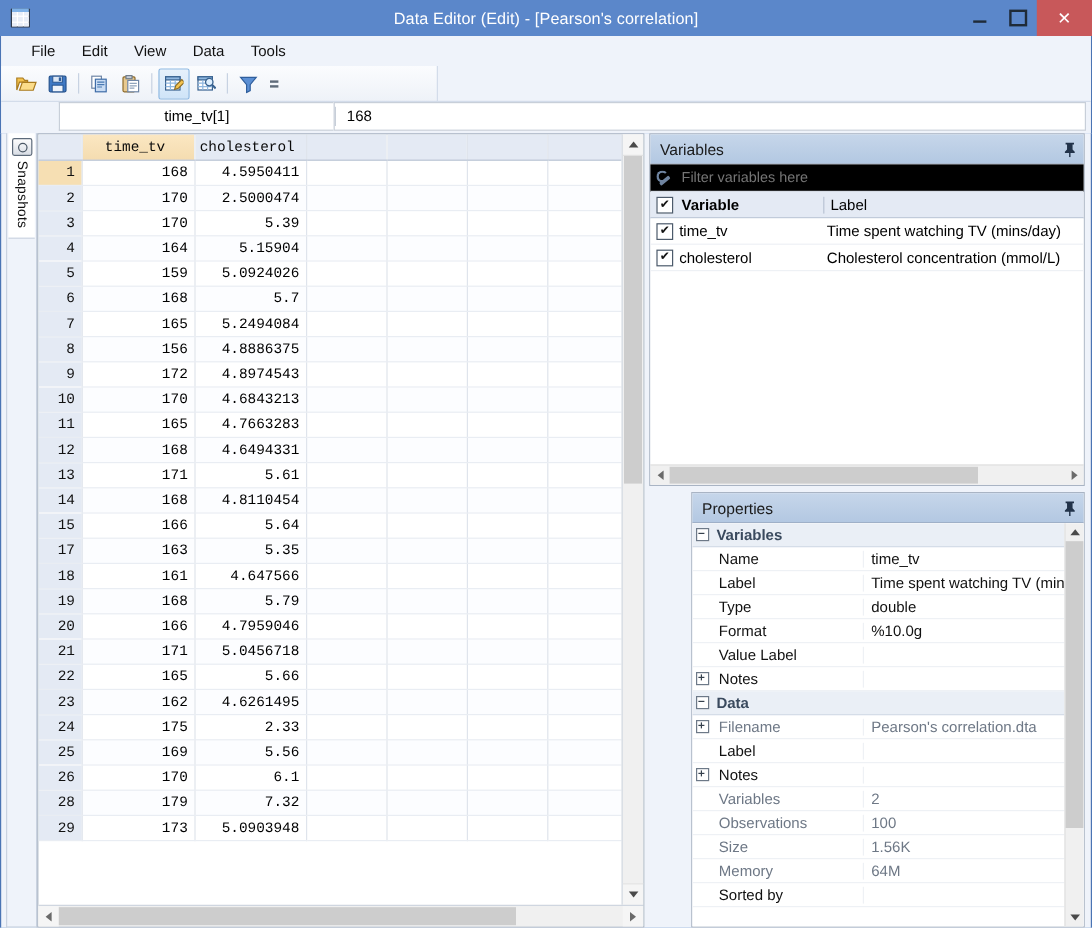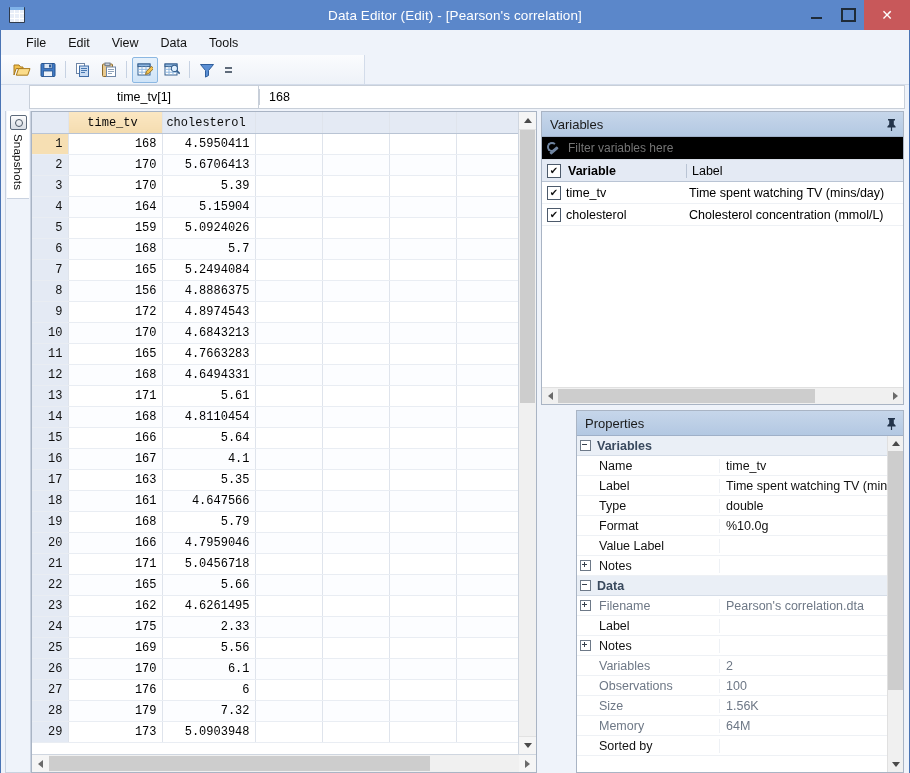--- a/index.html
+++ b/index.html
@@ -122,20 +122,21 @@
   .cellbar {
     height: 24px; display: flex; align-items: stretch;
     background: #eff3fa;
     padding: 0 4px 2px 28px;
   }
   .cellref {
     width: 228px; background: #fff; border: 1px solid #c8cfd9;
     border-right: none;
     display: flex; align-items: center; justify-content: center;
     font-size: 12.5px;
+    margin-left: 20px;
   }
   .cellval {
     flex: 1; background: #fff; border: 1px solid #c8cfd9;
     display: flex; align-items: center;
     padding-left: 10px; font-size: 12.5px;
     position: relative;
   }
   .cellval::before{
     content:""; position:absolute; left:0; top:3px; bottom:3px; width:1px; background:#c8cfd9;
   }
@@ -574,21 +575,21 @@
                   <td class="val cellsel">168</td>
                   <td class="val">4.5950411</td>
                   <td class="val"></td>
                   <td class="val"></td>
                   <td class="val"></td>
                   <td class="val"></td>
                 </tr>
                 <tr>
                   <td class="rownum">2</td>
                   <td class="val">170</td>
-                  <td class="val">5.6706413</td>
+                  <td class="val">2.5000474</td>
                   <td class="val"></td>
                   <td class="val"></td>
                   <td class="val"></td>
                   <td class="val"></td>
                 </tr>
                 <tr>
                   <td class="rownum">3</td>
                   <td class="val">170</td>
                   <td class="val">5.39</td>
                   <td class="val"></td>
@@ -698,29 +699,20 @@
                 <tr>
                   <td class="rownum">15</td>
                   <td class="val">166</td>
                   <td class="val">5.64</td>
                   <td class="val"></td>
                   <td class="val"></td>
                   <td class="val"></td>
                   <td class="val"></td>
                 </tr>
                 <tr>
-                  <td class="rownum">16</td>
-                  <td class="val">167</td>
-                  <td class="val">4.1</td>
-                  <td class="val"></td>
-                  <td class="val"></td>
-                  <td class="val"></td>
-                  <td class="val"></td>
-                </tr>
-                <tr>
                   <td class="rownum">17</td>
                   <td class="val">163</td>
                   <td class="val">5.35</td>
                   <td class="val"></td>
                   <td class="val"></td>
                   <td class="val"></td>
                   <td class="val"></td>
                 </tr>
                 <tr>
                   <td class="rownum">18</td>
@@ -791,29 +783,20 @@
                   <td class="val">5.56</td>
                   <td class="val"></td>
                   <td class="val"></td>
                   <td class="val"></td>
                   <td class="val"></td>
                 </tr>
                 <tr>
                   <td class="rownum">26</td>
                   <td class="val">170</td>
                   <td class="val">6.1</td>
-                  <td class="val"></td>
-                  <td class="val"></td>
-                  <td class="val"></td>
-                  <td class="val"></td>
-                </tr>
-                <tr>
-                  <td class="rownum">27</td>
-                  <td class="val">176</td>
-                  <td class="val">6</td>
                   <td class="val"></td>
                   <td class="val"></td>
                   <td class="val"></td>
                   <td class="val"></td>
                 </tr>
                 <tr>
                   <td class="rownum">28</td>
                   <td class="val">179</td>
                   <td class="val">7.32</td>
                   <td class="val"></td>

